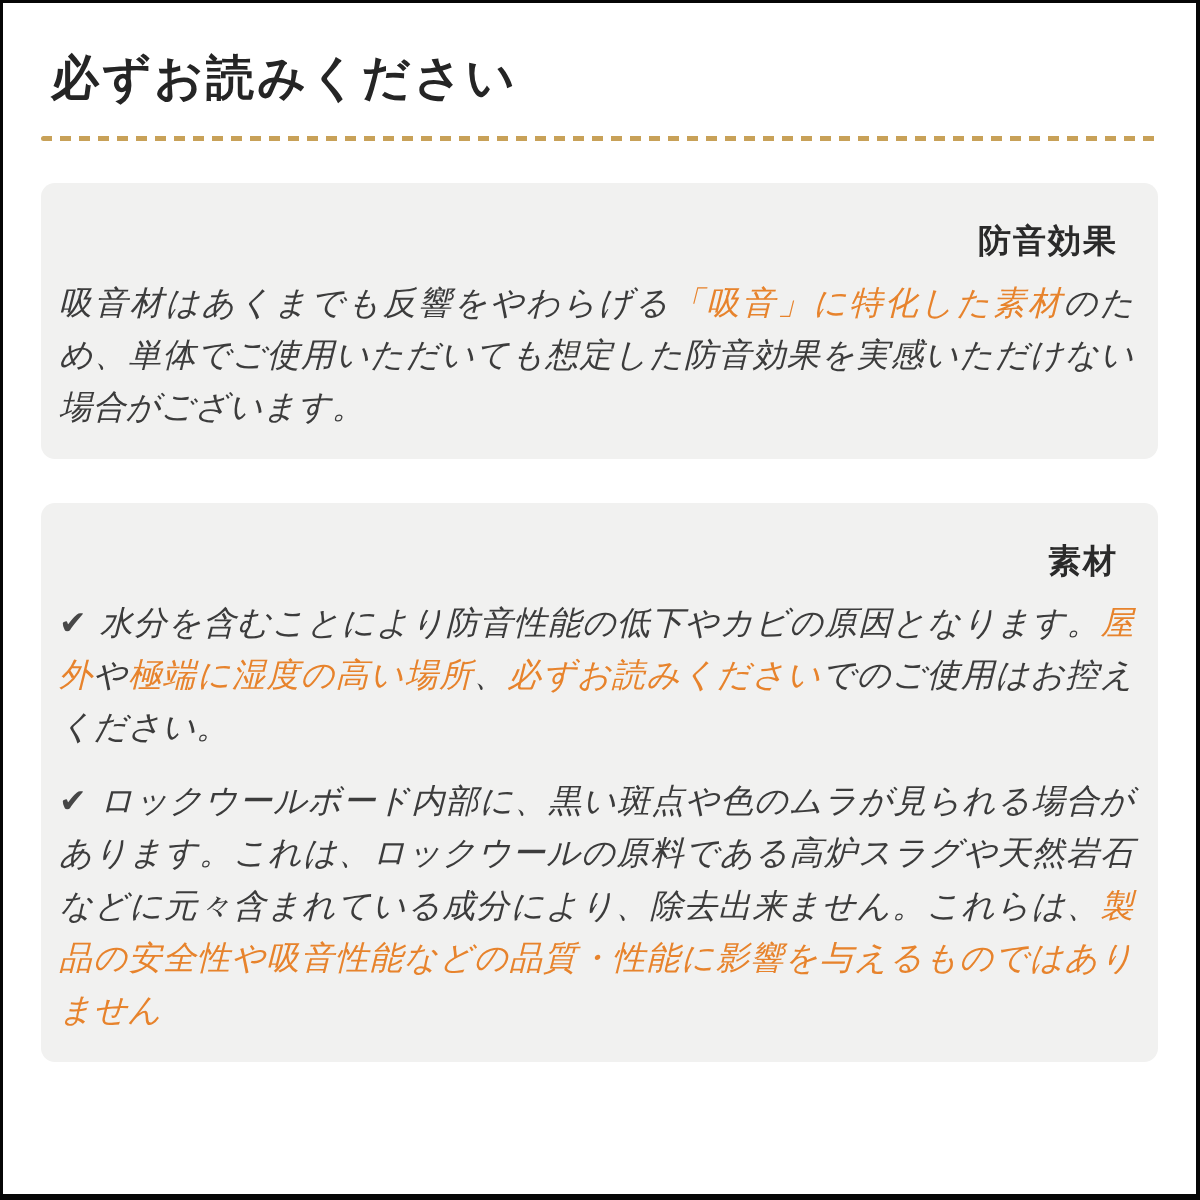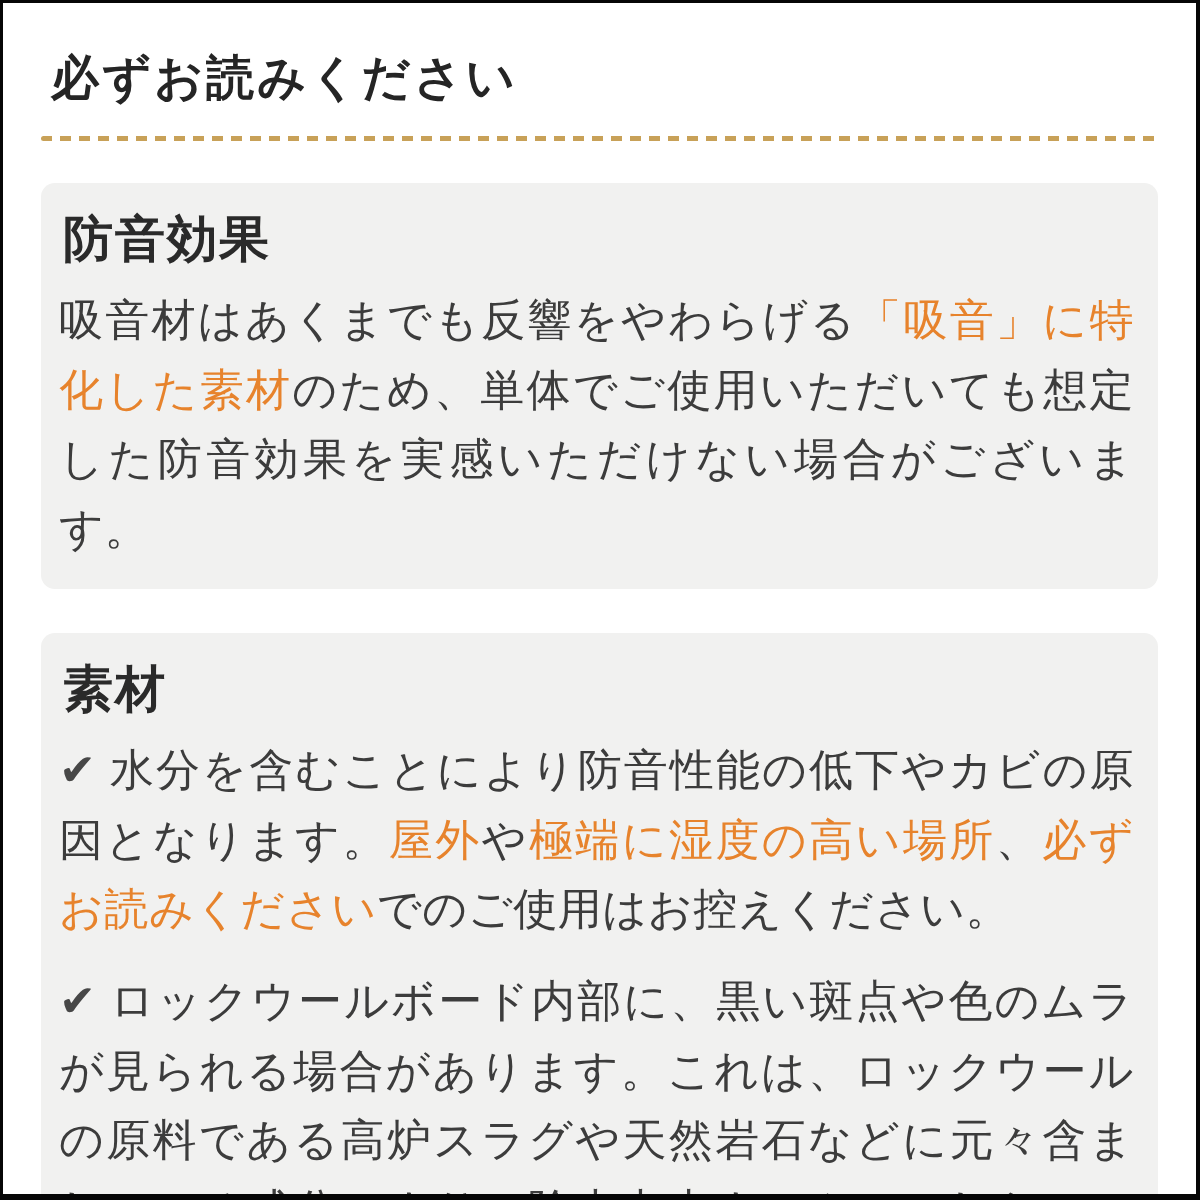--- a/index.html
+++ b/index.html
@@ -38,35 +38,37 @@
 
   .card {
     background: #F1F1F0;
     border-radius: 14px;
     margin-top: 42px;
     padding: 22px 24px 26px 18px;
   }
   .card + .card { margin-top: 44px; }
 
   .card h2 {
-    font-size: 50px;
+    font-size: 33px;
     font-weight: 800;
     color: #2a2a2a;
-    margin: 4px;
+    margin: 16px;
     line-height: 1.2;
     letter-spacing: 2px;
+    text-align: right;
   }
 
   p.body {
-    font-size: 44px;
+    font-size: 33px;
     line-height: 1.58;
     letter-spacing: 0.5px;
     margin: 22px 0 0 0;
     text-align: justify;
     color: #3c3c3c;
+    font-style: italic;
   }
   .card h2 + p.body { margin-top: 16px; }
 
   .hl { color: #E7832C; }
 
   .chk {
     font-weight: 700;
     color: #474747;
     margin-right: 12px;
   }

